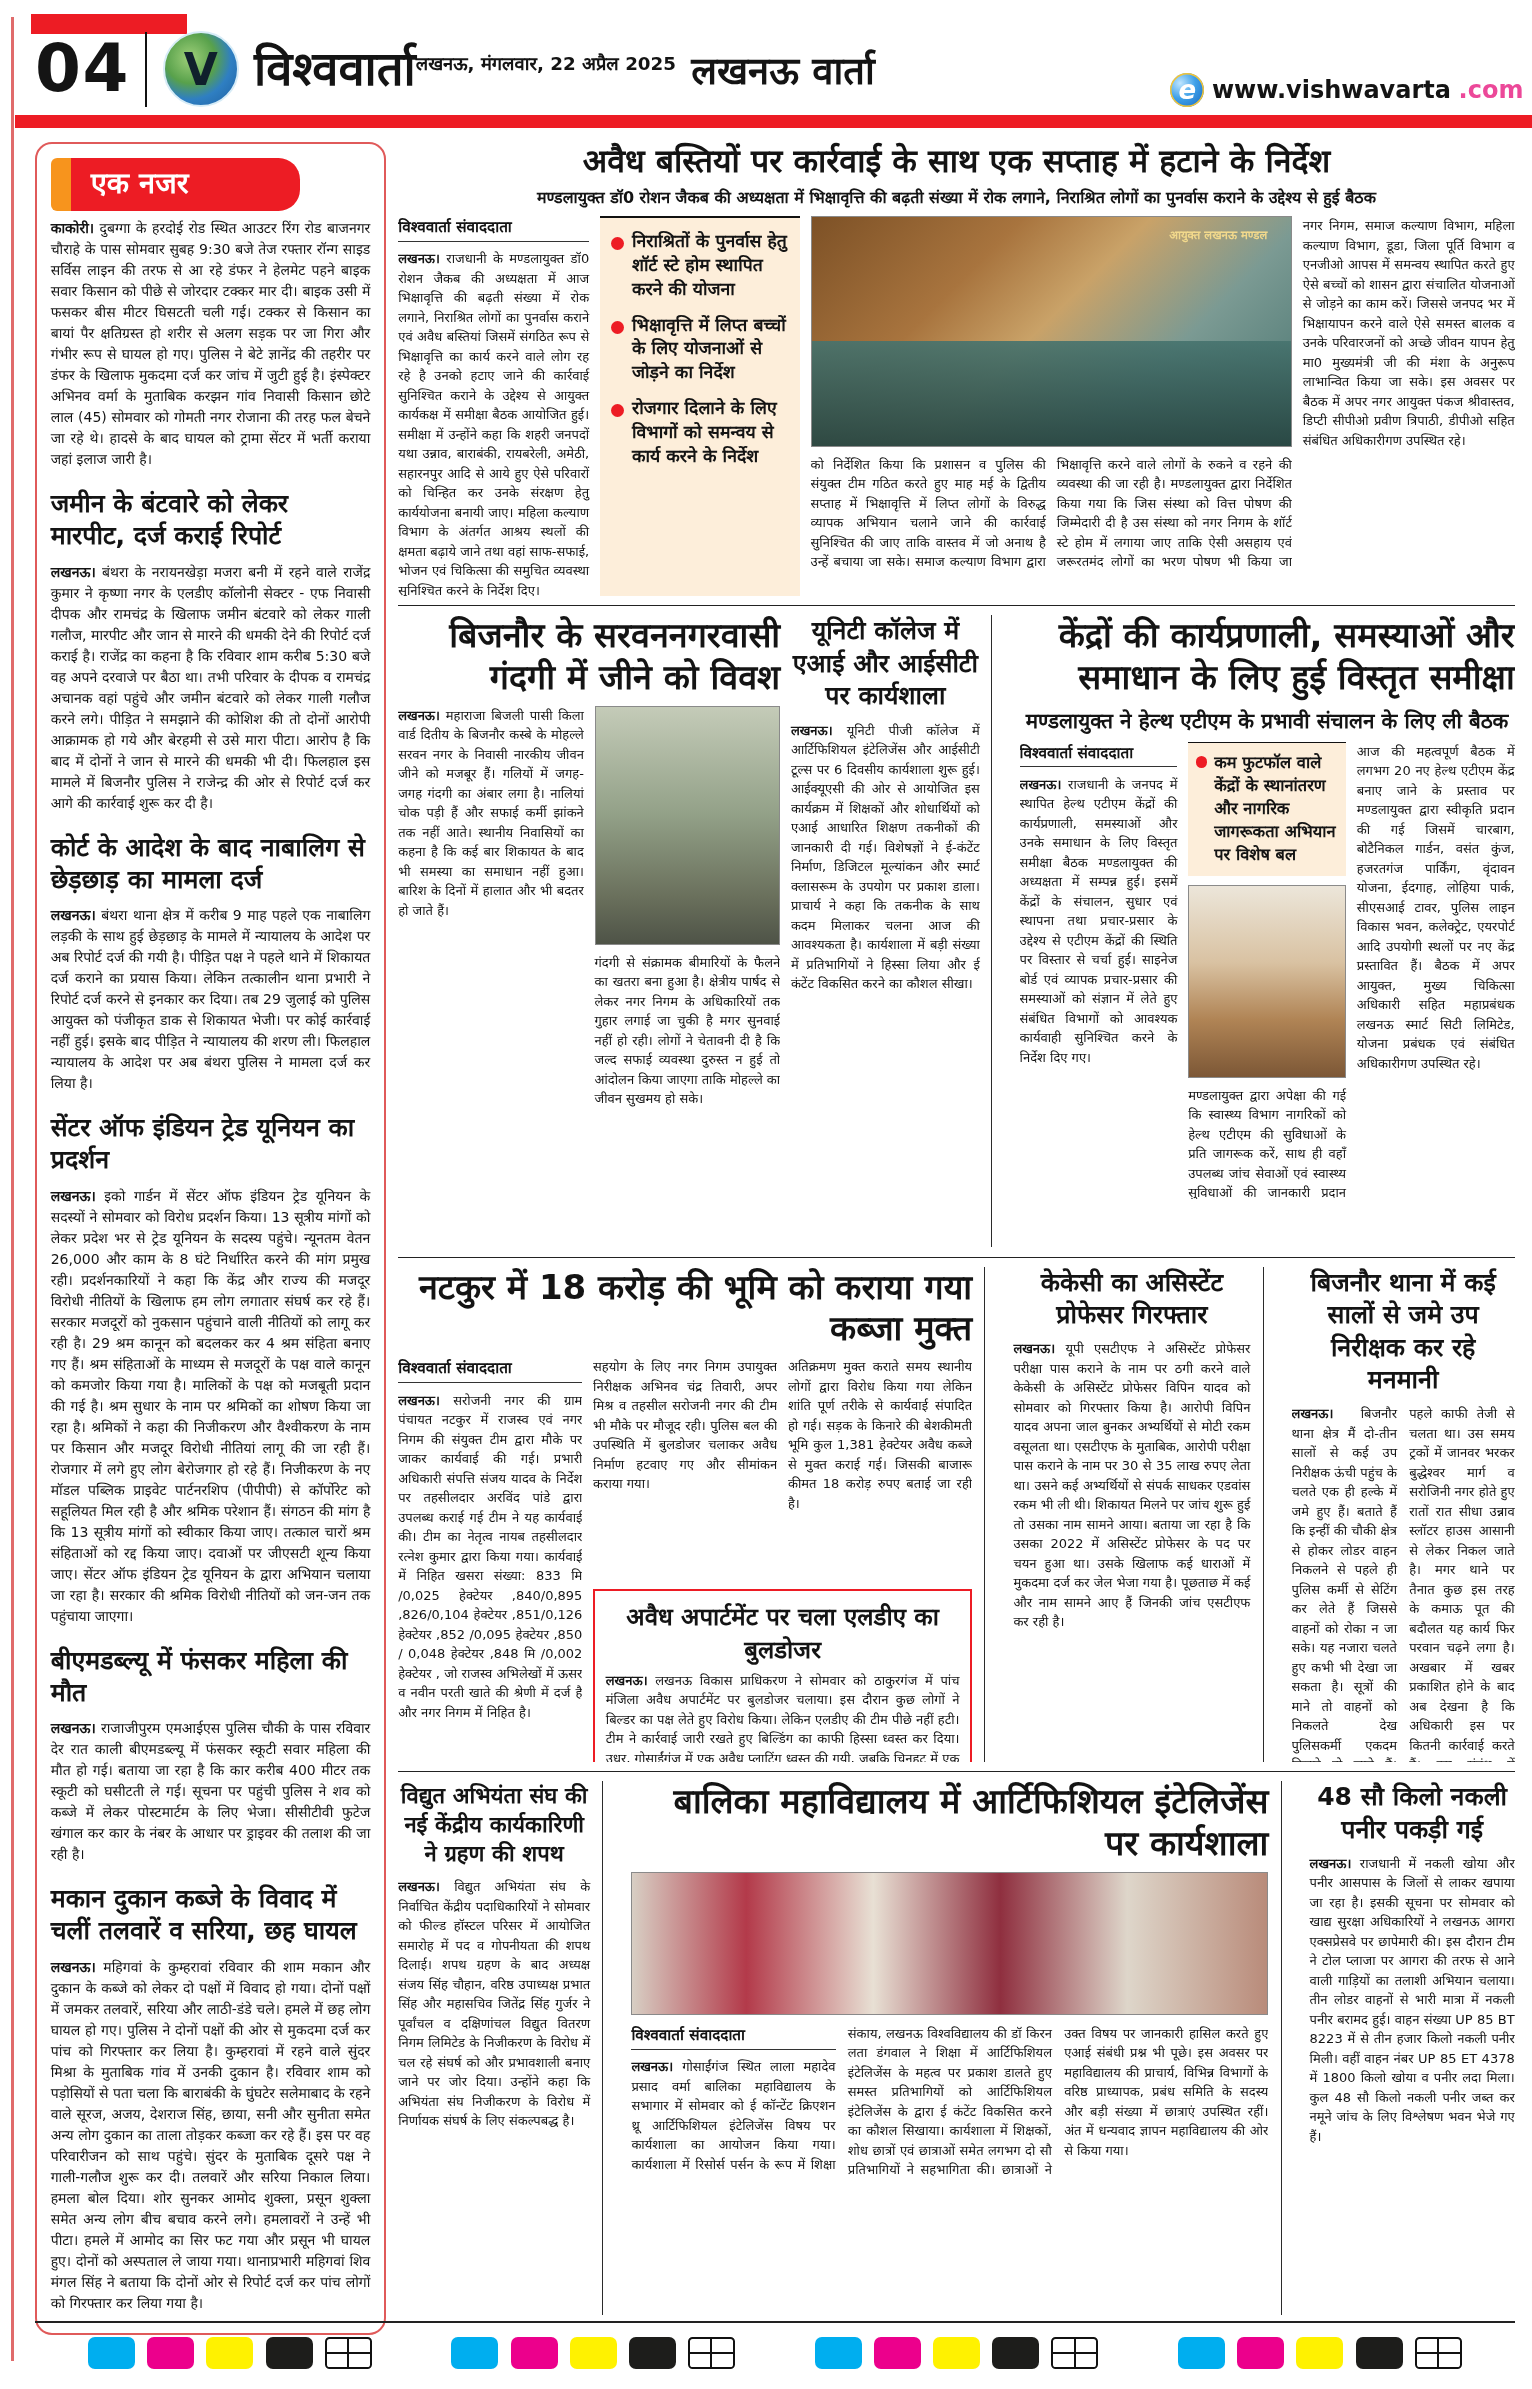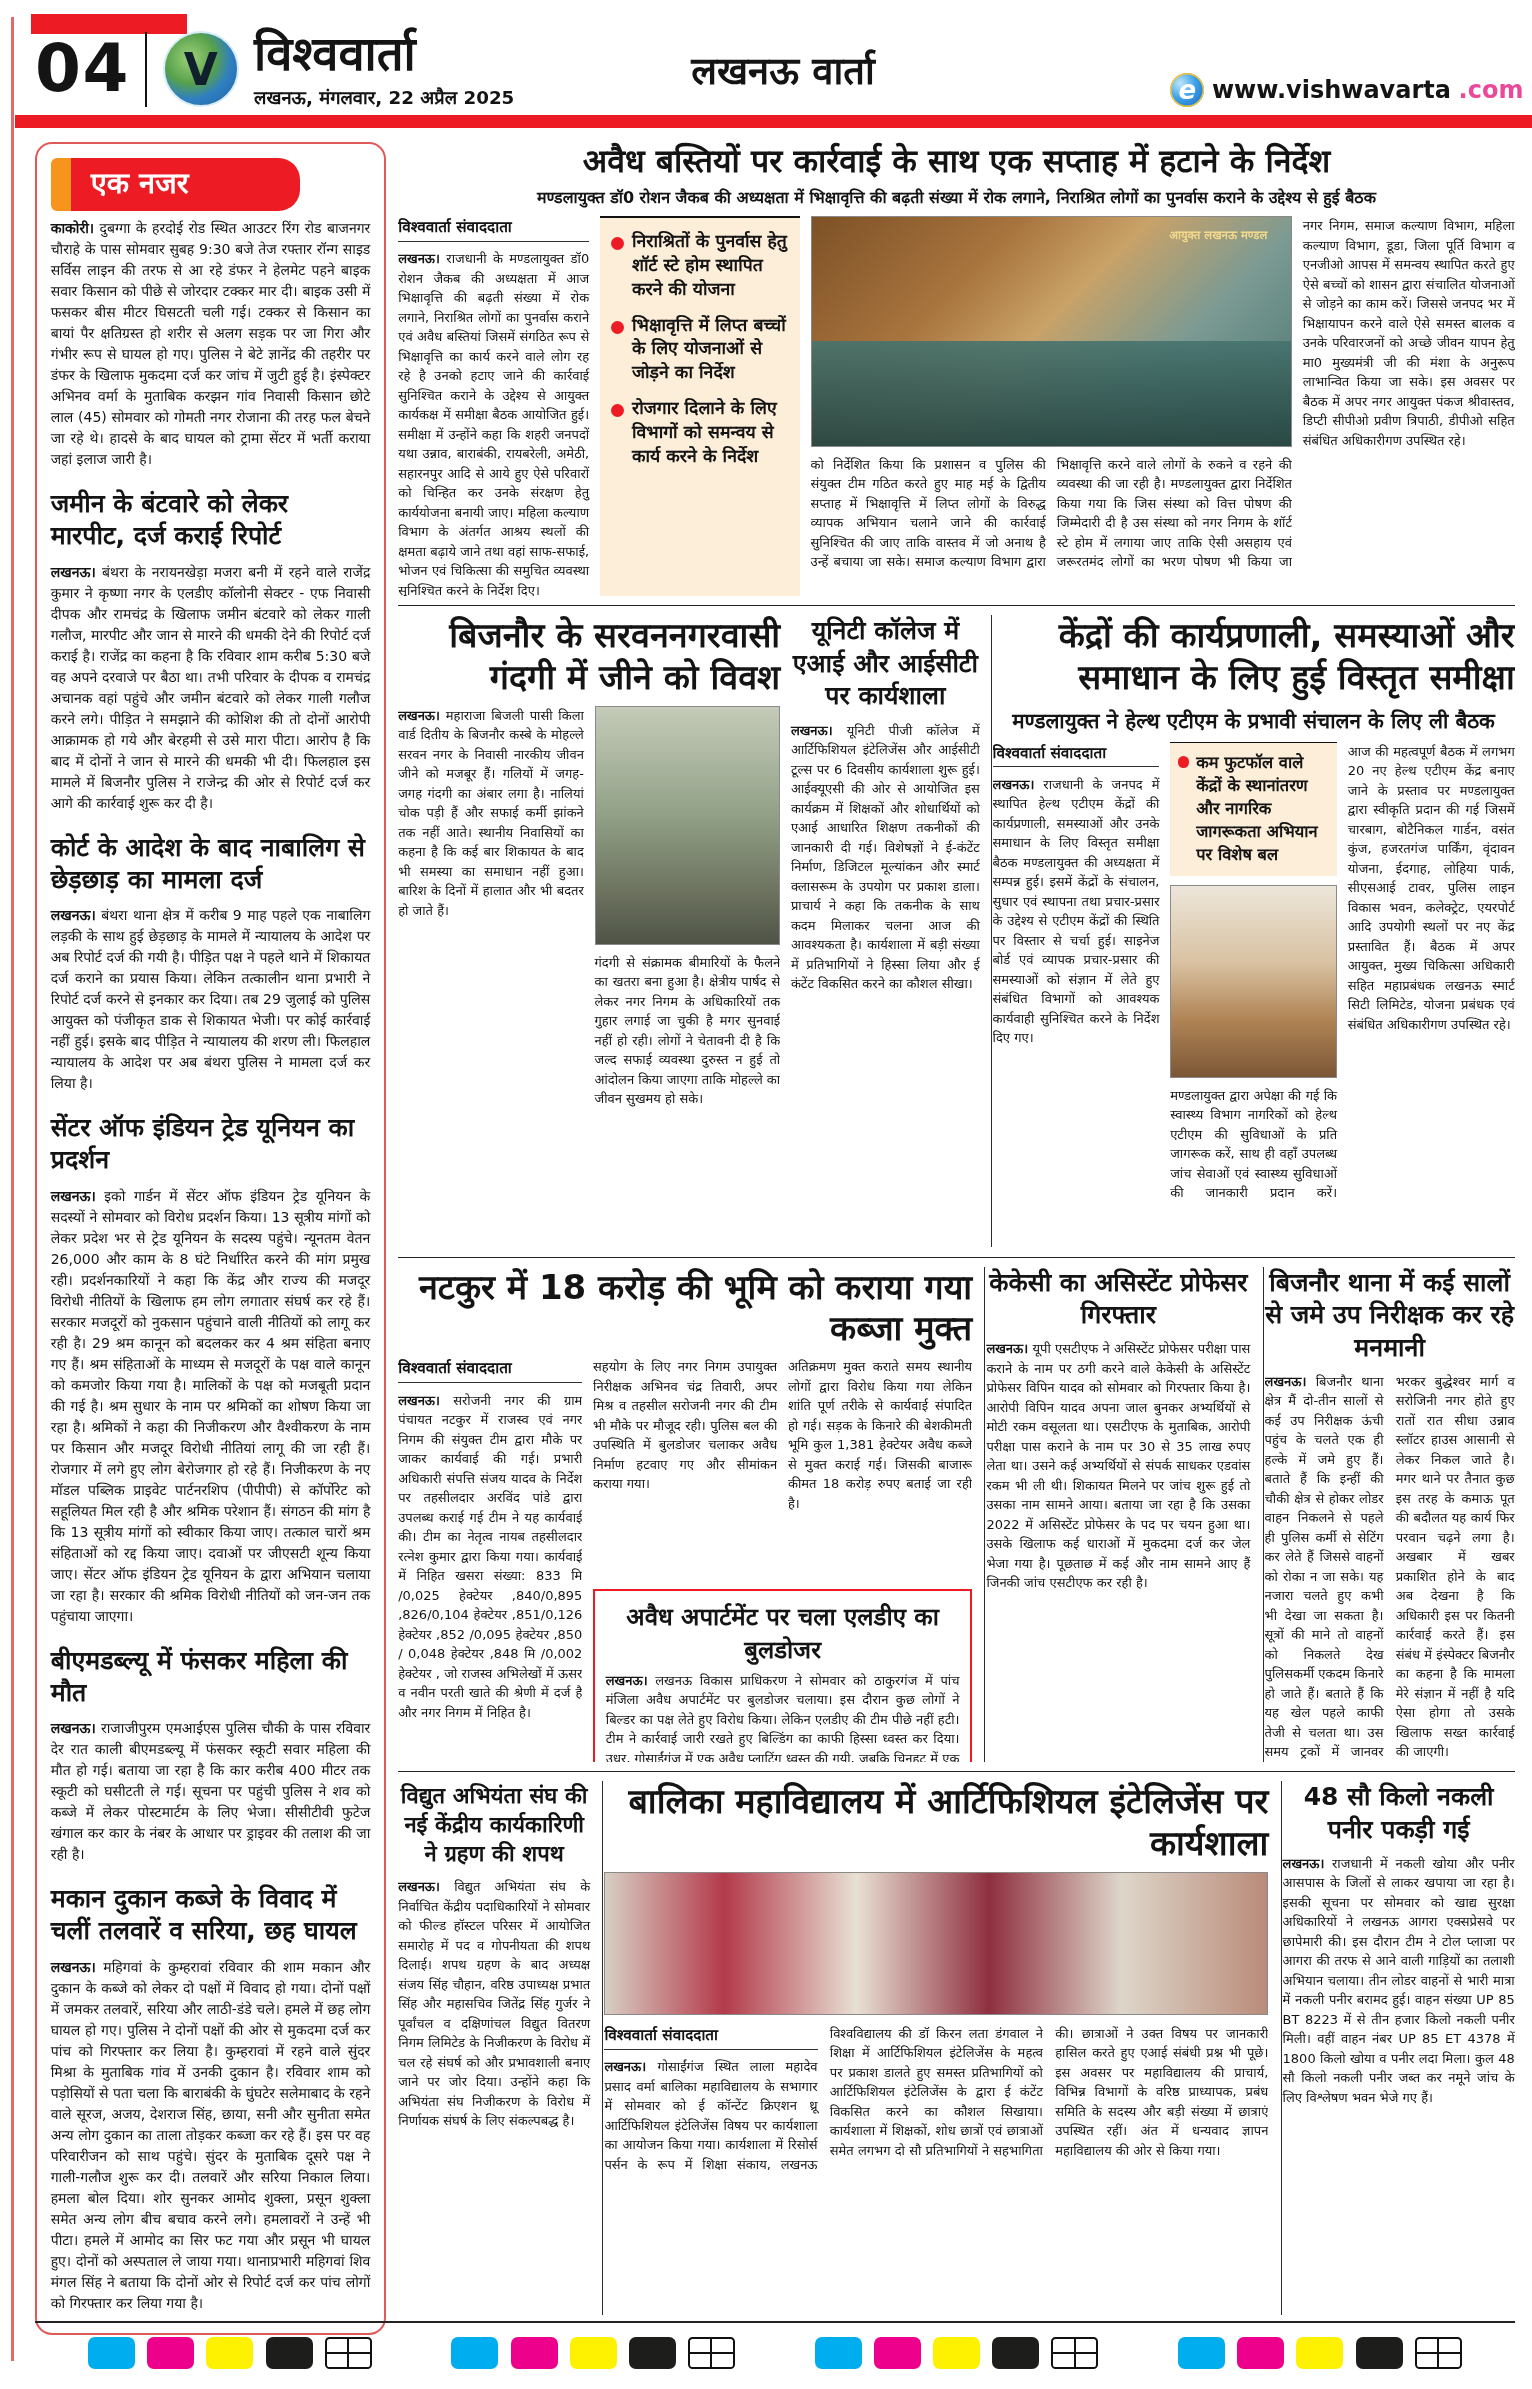--- a/index.html
+++ b/index.html
@@ -10,21 +10,21 @@
   .left-line{position:absolute;left:10.7px;top:17px;width:3.8px;height:2344px;background:#e06b6b;}
   .red-tab{position:absolute;left:30.5px;top:13.7px;width:156px;height:20px;background:var(--red);}
   .red-band{position:absolute;left:14.5px;right:0;top:115px;height:13px;background:var(--red);}
   .header{position:absolute;left:35px;top:23px;right:2px;height:92px;display:flex;align-items:center;gap:15.3px;}
   .pageno{font-size:66px;font-weight:700;line-height:1;letter-spacing:1.5px;}
   .hdr-div{width:2.3px;height:75px;background:#111;}
   .logo{width:72px;height:72px;border-radius:50%;flex:0 0 auto;
         background:radial-gradient(circle at 35% 35%,#9fd07a 0%,#58a14b 38%,#2f7fc2 62%,#1e5fa0 100%);
         display:flex;align-items:center;justify-content:center;border:2.3px solid #d7ecf7;}
   .logo span{font-size:44px;font-weight:700;color:#10202c;font-family:"DejaVu Sans",sans-serif;}
-  .mast{display:flex;flex-direction:column;}
+  .mast{display:flex;flex-direction:row;}
   .mast-title{font-size:47px;font-weight:700;line-height:1.05;}
   .mast-date{font-size:18.3px;font-weight:700;margin-top:6.1px;}
   .section-title{position:absolute;left:50%;top:20px;transform:translateX(-50%);font-size:38px;font-weight:700;white-space:nowrap;}
   .website{position:absolute;right:7.6px;top:50px;display:flex;align-items:center;gap:7.6px;font-size:24px;font-weight:700;}
   .e-icon{width:34px;height:34px;border-radius:50%;
           background:radial-gradient(circle at 30% 30%,#bfe6ff 0%,#3ea0e8 45%,#1565c0 100%);
           color:#fff;display:flex;align-items:center;justify-content:center;font-size:26px;font-weight:700;font-style:italic;
           box-shadow:inset 0 0 0 1.5px #f5c433;}
   .website .com{color:#ec4899;}
   
@@ -64,21 +64,21 @@
   .highlight{background:var(--cream);border-top:1.5px solid #111;font-size:16.4px;font-weight:700;line-height:1.4;padding:9.2px 9.2px 9.2px 26px;position:relative;margin-bottom:9.2px;}
   .highlight::before{content:"";position:absolute;left:7.6px;top:13.7px;width:11.5px;height:11.5px;border-radius:50%;background:var(--red);}
   .kendro-photo{height:191px;background:linear-gradient(180deg,#ece6da 0%,#d9c2a2 40%,#b08455 70%,#7c5736 100%);margin-bottom:7.6px;}
   .row3{display:grid;grid-template-columns:574px 266px 1fr;gap:12.2px;border-top:1.5px solid #222;padding-top:9.2px;height:495px;overflow:hidden;}
   .natkur-grid{display:grid;grid-template-columns:1fr 1fr 1fr;gap:10.7px;grid-template-rows:221px auto;}
   .natkur-col1{grid-row:1/3;overflow:hidden;}
   .ncol{overflow:hidden;height:221px;}
   .redbox{grid-column:2/4;border:2.3px solid var(--red);padding:7.6px 10.7px;overflow:hidden;}
   .redbox-h{font-size:24px;font-weight:700;text-align:center;margin:0 0 6.1px 0;}
   .thana-body{column-count:2;column-gap:12.2px;height:397px;overflow:hidden;}
-  .cellL{border-left:1.5px solid #2b2b2b;padding-left:1px;}
+  .cellL{border-left:1.5px solid #2b2b2b;padding-left:28px;}
   .row4{display:grid;grid-template-columns:192px 666px 1fr;gap:12.2px;border-top:1.5px solid #222;padding-top:9.2px;height:534px;overflow:hidden;}
   .h-small{font-size:22px;font-weight:700;text-align:center;line-height:1.32;margin:0 0 9.2px 0;}
   .balika-photo{height:141px;background:linear-gradient(90deg,#d8cfc4 0%,#b33a4a 18%,#e8e0d4 38%,#8f2f3f 58%,#ded6ca 78%,#b98b7a 100%);margin-bottom:9.2px;}
   .balika-body{column-count:3;column-gap:12.2px;height:299px;overflow:hidden;}
   
   .footer{position:absolute;left:35px;right:18.3px;top:2321px;}
   .footer-rule{border-top:2.3px solid #222;}
   .cmyk-row{display:flex;justify-content:space-between;padding:13.7px 53px 0;}
   .cmyk-group{display:flex;gap:12.2px;}
   .sw{width:47px;height:32px;border-radius:6.9px;}

